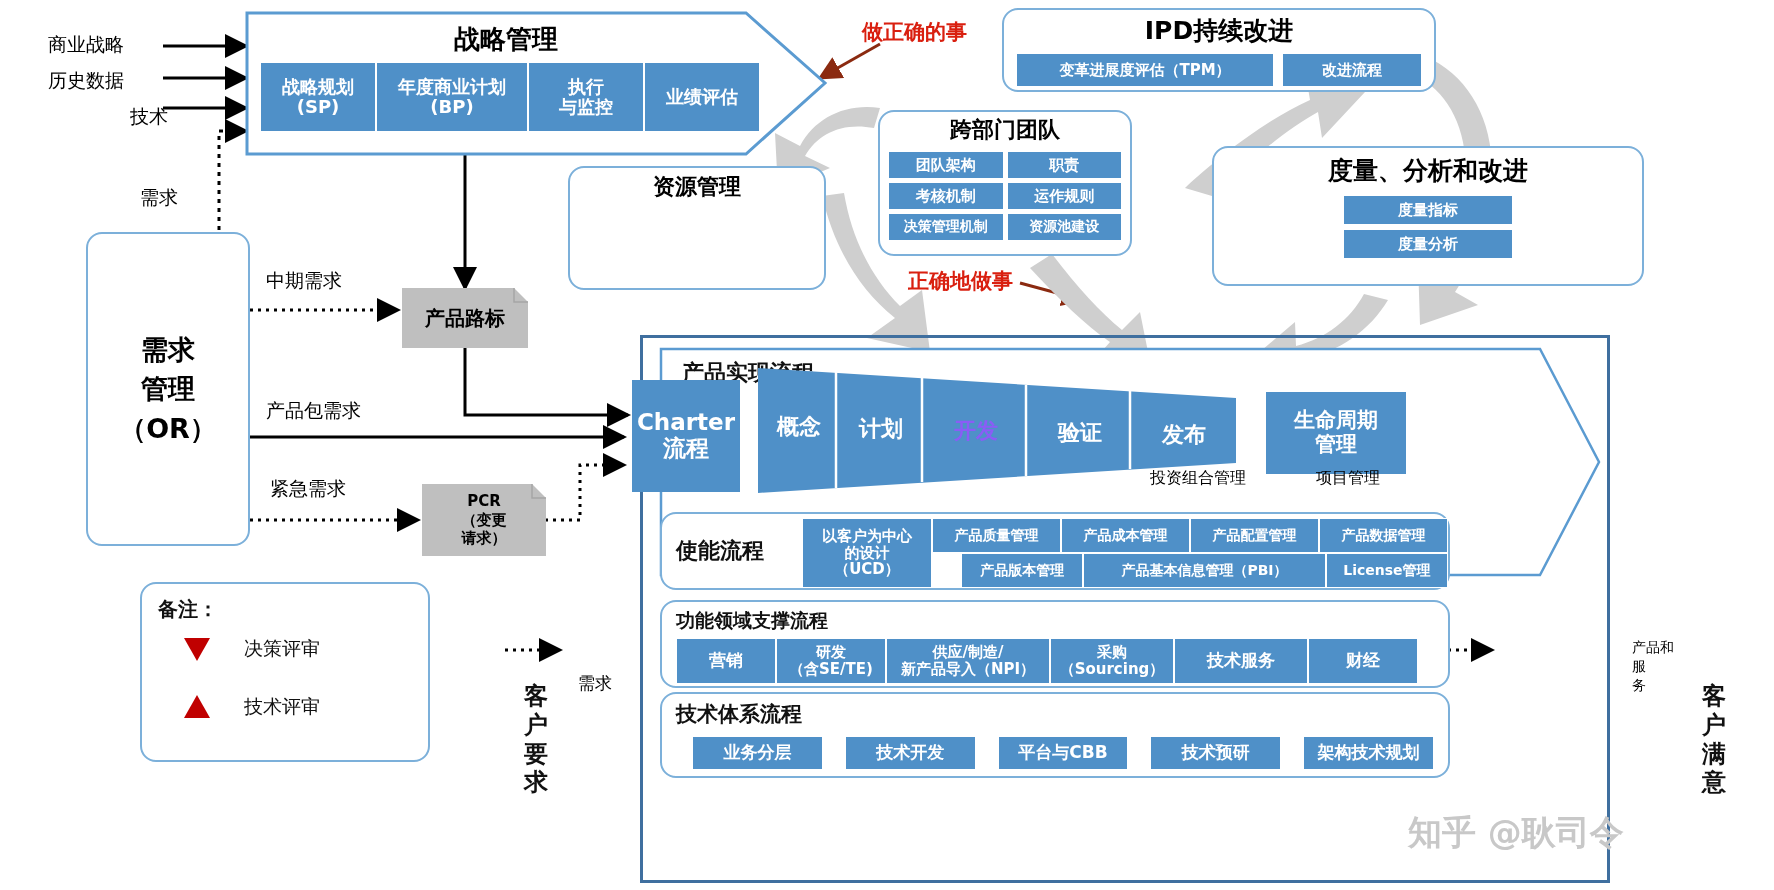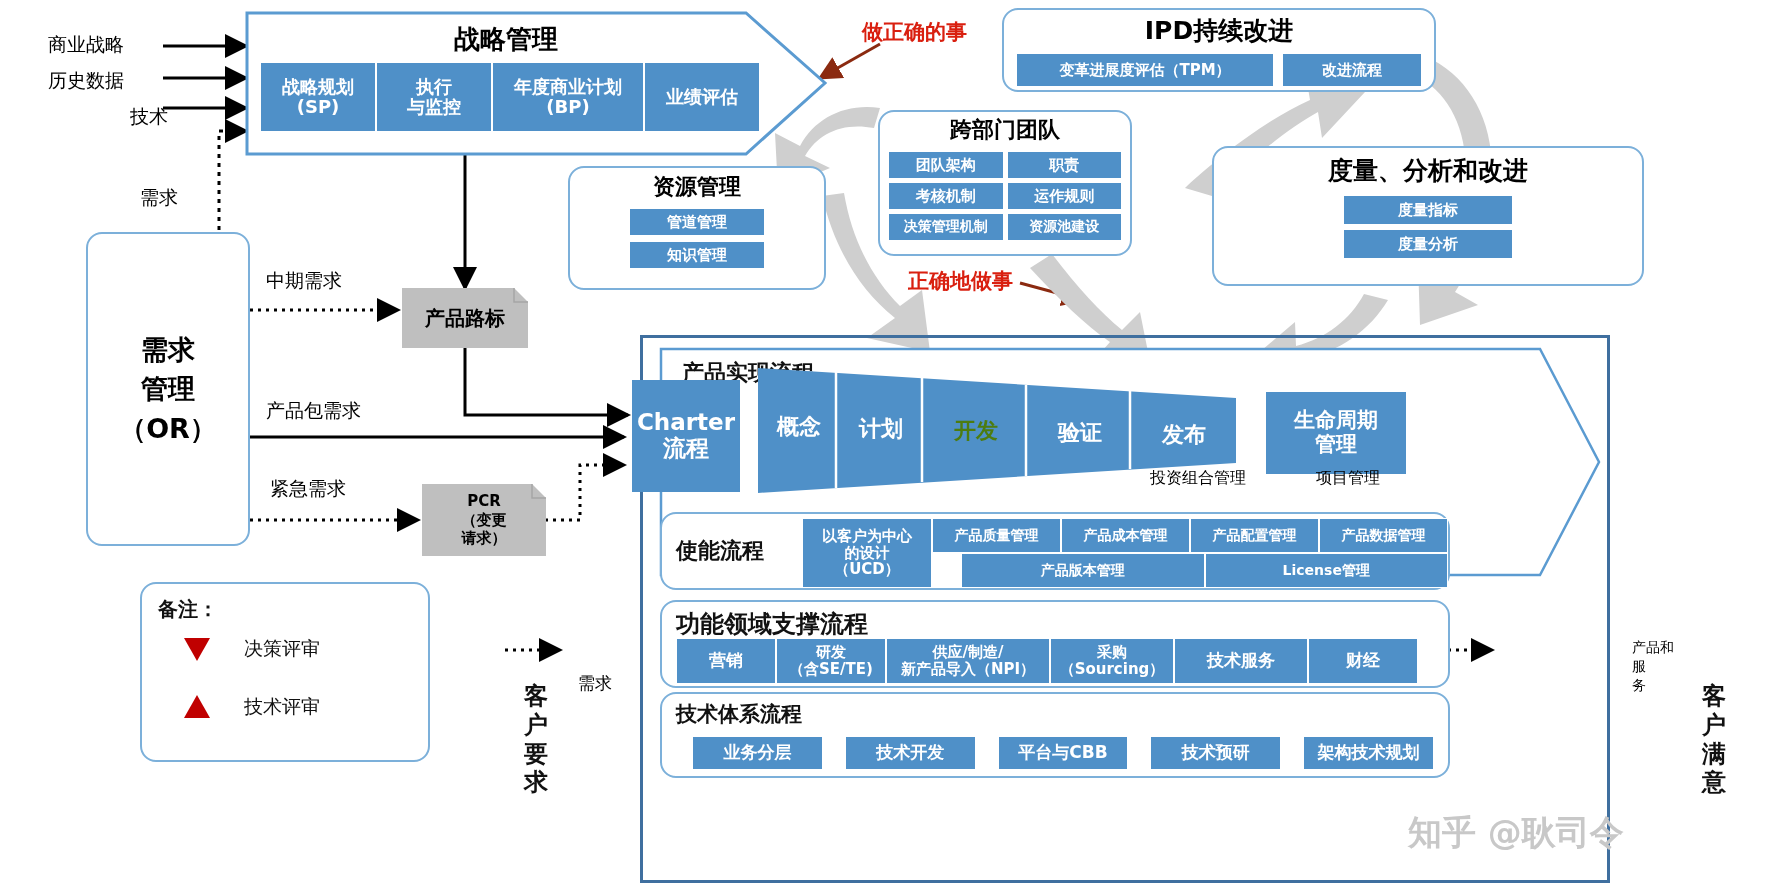--- a/index.html
+++ b/index.html
@@ -142,27 +142,27 @@
   <div class="abs" style="left:246px; top:12px; width:580px; height:143px;">
     <svg width="580" height="143" style="position:absolute;left:0;top:0;">
       <path d="M1,1 L500,1 L579,71 L500,142 L1,142 Z" fill="#fff" stroke="#5b9bd1" stroke-width="3"></path>
     </svg>
     <div class="abs panel-title zh" style="left:0; top:10px; width:520px; font-size:26px;">战略管理</div>
     <div class="abs" style="left:14px; top:50px; display:flex; ">
       <div class="chip md zh" style="width:116px;height:70px;flex-direction:column;">
         <span>战略规划</span>
         <span>(SP)</span>
       </div>
+      <div class="chip md zh" style="width:152px;height:70px;flex-direction:column;">
+        <span>年度商业计划</span>
+        <span>(BP)</span>
+      </div>
       <div class="chip md zh" style="width:116px;height:70px;flex-direction:column;">
         <span>执行</span>
         <span>与监控</span>
-      </div>
-      <div class="chip md zh" style="width:152px;height:70px;flex-direction:column;">
-        <span>年度商业计划</span>
-        <span>(BP)</span>
       </div>
       <div class="chip md zh" style="width:116px;height:70px;">业绩评估</div>
     </div>
   </div>
 
   <div class="abs redlbl zh" style="left:862px; top:18px;">做正确的事</div>
 
   <div class="abs redlbl zh" style="left:908px; top:267px;">正确地做事</div>
 
   <div class="abs panel" style="left:1002px; top:8px; width:434px; height:84px;">
@@ -188,24 +188,20 @@
   <div class="abs panel" style="left:1212px; top:146px; width:432px; height:140px;">
     <div class="panel-title zh" style="font-size:25px; margin-top:6px;">度量、分析和改进</div>
     <div style="margin:8px auto 0 auto; width:170px;">
       <div class="chip sm zh" style="height:30px;">度量指标</div>
       <div class="chip sm zh" style="height:30px; margin-top:4px;">度量分析</div>
     </div>
   </div>
 
   <div class="abs panel" style="left:568px; top:166px; width:258px; height:124px;">
     <div class="panel-title zh" style="font-size:22px; margin-top:4px;">资源管理</div>
-    <div style="margin:6px auto 0 auto; width:136px;">
-      <div class="chip sm zh" style="height:28px;">管道管理</div>
-      <div class="chip sm zh" style="height:28px; margin-top:5px;">知识管理</div>
-    </div>
   </div>
 
   <div class="abs panel" style="left:86px; top:232px; width:164px; height:314px; display:flex; align-items:center; justify-content:center;">
     <div class="panel-title zh" style="font-size:27px; line-height:1.45;">
       <div>需求</div>
       <div>管理</div>
       <div>（OR）</div>
     </div>
   </div>
 
@@ -270,21 +266,21 @@
   <div class="abs" style="left:758px; top:368px; width:478px; height:125px;">
     <svg width="478" height="125" style="position:absolute;left:0;top:0;">
       <path d="M0,0 L478,30 L478,95 L0,125 Z" fill="#4f90c8"></path>
       <line x1="78" y1="4" x2="78" y2="120" stroke="#fff" stroke-width="2.5"></line>
       <line x1="164" y1="10" x2="164" y2="114" stroke="#fff" stroke-width="2.5"></line>
       <line x1="268" y1="17" x2="268" y2="108" stroke="#fff" stroke-width="2.5"></line>
       <line x1="372" y1="23" x2="372" y2="101" stroke="#fff" stroke-width="2.5"></line>
     </svg>
     <div class="abs zh" style="left:10px; top:44px; width:62px; text-align:center; color:#fff; font-weight:bold; font-size:22px;">概念</div>
     <div class="abs zh" style="left:90px; top:46px; width:66px; text-align:center; color:#fff; font-weight:bold; font-size:22px;">计划</div>
-    <div class="abs zh" style="left:180px; top:48px; width:76px; text-align:center; color:#4d7c0f; font-weight:bold; font-size:22px;">开发</div>
+    <div class="abs zh" style="left:180px; top:48px; width:76px; text-align:center; color:#8b5cf6; font-weight:bold; font-size:22px;">开发</div>
     <div class="abs zh" style="left:284px; top:50px; width:76px; text-align:center; color:#fff; font-weight:bold; font-size:22px;">验证</div>
     <div class="abs zh" style="left:388px; top:52px; width:76px; text-align:center; color:#fff; font-weight:bold; font-size:22px;">发布</div>
   </div>
 
   <div class="abs chip zh" style="left:1266px; top:392px; width:140px; height:82px; flex-direction:column; font-size:21px; border:none;">
     <span>生命周期</span>
     <span>管理</span>
   </div>
 
   <div class="abs tiny zh" style="left:1150px; top:468px; font-size:16px;">投资组合管理</div>
@@ -300,28 +296,29 @@
       </div>
       <div style="flex:1; display:flex; flex-direction:column;">
         <div style="display:flex; height:50%;">
           <div class="chip xs zh" style="flex:1;">产品质量管理</div>
           <div class="chip xs zh" style="flex:1;">产品成本管理</div>
           <div class="chip xs zh" style="flex:1;">产品配置管理</div>
           <div class="chip xs zh" style="flex:1;">产品数据管理</div>
         </div>
         <div style="display:flex; height:50%;padding-left:29px;">
           <div class="chip xs zh" style="flex:1;">产品版本管理</div>
+          <div class="chip xs zh" style="flex:2;">产品基本信息管理（PBI）</div>
           <div class="chip xs zh" style="flex:1;">License管理</div>
         </div>
       </div>
     </div>
   </div>
 
   <div class="abs panel" style="left:660px; top:600px; width:790px; height:88px;">
-    <div class="abs zh" style="left:14px; top:6px; font-size:24px; font-weight:bold;">功能领域支撑流程</div>
+    <div class="abs zh" style="left:14px; top:6px; font-size:19px; font-weight:bold;">功能领域支撑流程</div>
     <div class="abs" style="left:14px; top:36px; width:762px; height:46px; display:flex;">
       <div class="chip zh" style="width:100px; flex-direction:column; font-size:17px;">
         <span>营销</span>
       </div>
       <div class="chip zh" style="width:110px; flex-direction:column; font-size:15px;">
         <span>研发</span>
         <span>（含SE/TE)</span>
       </div>
       <div class="chip zh" style="width:164px; flex-direction:column; font-size:15px;">
         <span>供应/制造/</span>

